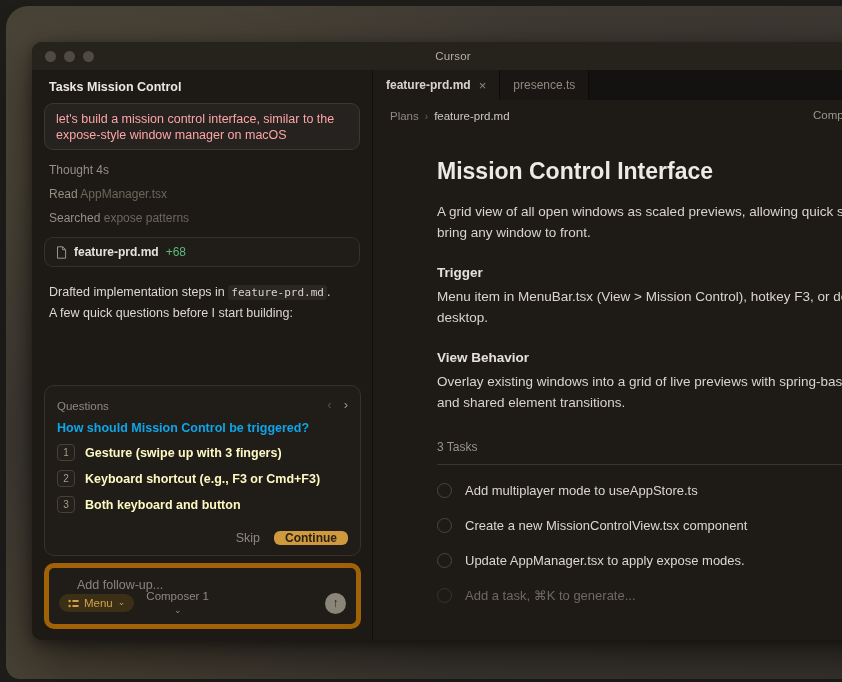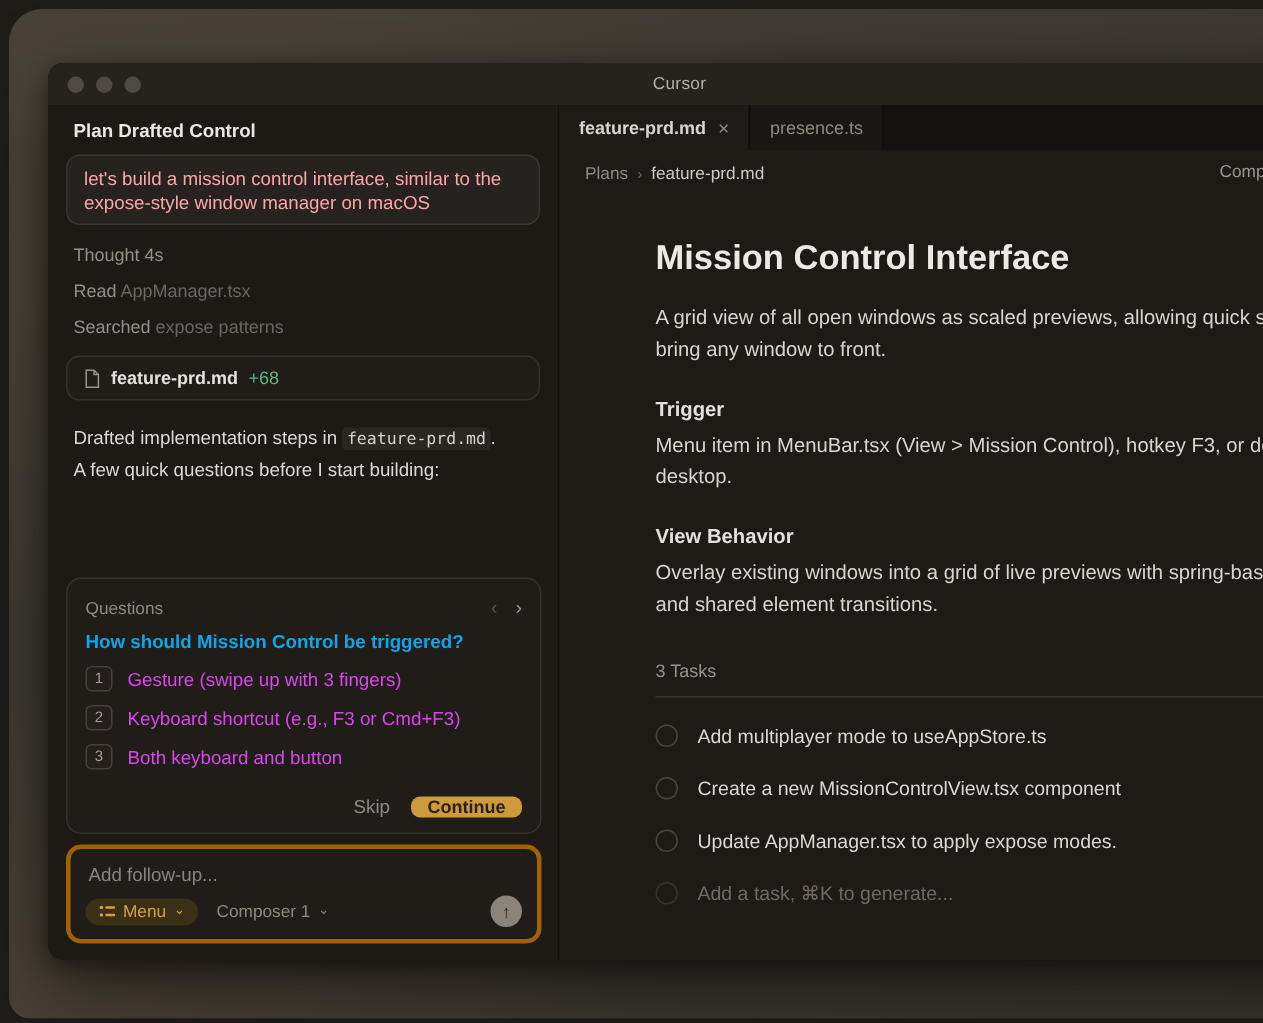--- a/index.html
+++ b/index.html
@@ -46,35 +46,35 @@
   .qcard { position:absolute; left:12px; top:315px; width:317px; height:171px;
     border:1px solid #36312a; border-radius:10px; background:#201d18; padding:11px 12px; }
   .qhead { display:flex; align-items:flex-end; font-size:11.5px; color:#8f897e; }
   .qnav { margin-left:auto; display:flex; gap:12px; font-size:13px; }
   .qnav .prev { color:#55504a; } .qnav .next { color:#9a948a; }
   .qtitle { margin-top:9px; font-size:12.5px; font-weight:bold; color:#0ea5e9; }
   .opt { display:flex; align-items:center; gap:10px; margin-top:9px; }
   .opt-num { width:18px; height:17px; border:1px solid #45403a; border-radius:4px;
     display:flex; align-items:center; justify-content:center;
     font-size:10px; color:#a39d92; background:#242019; }
-  .opt-label { font-size:12.5px; color:#d946ef; }
+  .opt-label { font-size:12.5px; color:#fef9c3;font-weight:bold; }
   .qfoot { position:absolute; right:12px; bottom:10px; display:flex; align-items:flex-start; gap:14px; }
   .skip { font-size:12.5px; color:#8f897e; }
   .continue { background:#cf9a3e; color:#2b2014; font-weight:bold; font-size:12px;
     border:none; border-radius:6px; padding:4px 11px; height:14px; display:flex; align-items:center; }
 
   .followup { position:absolute; left:12px; top:493px; width:317px; height:66px;
-    border:3px solid #a16207; border-radius:10px; background:#201d18; padding:10px 12px; }
+    border:5px solid #a16207; border-radius:10px; background:#201d18; padding:10px 28px; }
   .fu-placeholder { font-size:12.5px; color:#8a847a; }
   .fu-row { position:absolute; left:10px; right:10px; bottom:8px; display:flex; align-items:center; }
   .plan-pill { display:flex; align-items:center; gap:5px; background:#3b2f16; color:#d3a049;
     border-radius:10px; padding:3px 9px; font-size:11.5px; }
   .plan-pill svg { display:block; }
   .caret { font-size:9px; line-height:1; position:relative; top:-1px; }
-  .composer { margin-left:12px; display:flex; align-items:center; gap:5px; font-size:11.5px; color:#8f897e; }
+  .composer { margin-left:12px; display:flex; align-items:center; gap:5px; font-size:11.5px; color:#8f897e;flex-direction:column; }
   .send { margin-left:auto; width:21px; height:21px; border-radius:50%; background:#8b8579;
     color:#23201a; display:flex; align-items:center; justify-content:center; font-size:12px; font-weight:bold; }
 
   
   .editor { position:relative; flex:1; background:#1e1b16; }
   .tabbar { display:flex; height:30px; background:#141210; }
   .tab { display:flex; align-items:center; gap:8px; padding:0 13px; font-size:12px;
     border-right:1px solid #0d0c0a; }
   .tab.active { background:#1e1b16; color:#d9d4cb; font-weight:bold; }
   .tab.inactive { background:#191613; color:#8f897e; }
@@ -107,21 +107,21 @@
       <span class="light"></span>
       <span class="light"></span>
       <span class="light"></span>
     </div>
     <div class="win-title">Cursor</div>
   </div>
 
   <div class="win-body">
 
     <div class="panel">
-      <div class="panel-title">Plan Drafted Control</div>
+      <div class="panel-title">Tasks Mission Control</div>
 
       <div class="user-msg">let's build a mission control interface, similar to the expose-style window manager on macOS</div>
 
       <div class="step" style="top:93px">
         <span>Thought 4s</span>
       </div>
       <div class="step" style="top:117px">
         <span>Read</span>
         <span class="dim">AppManager.tsx</span>
       </div>

